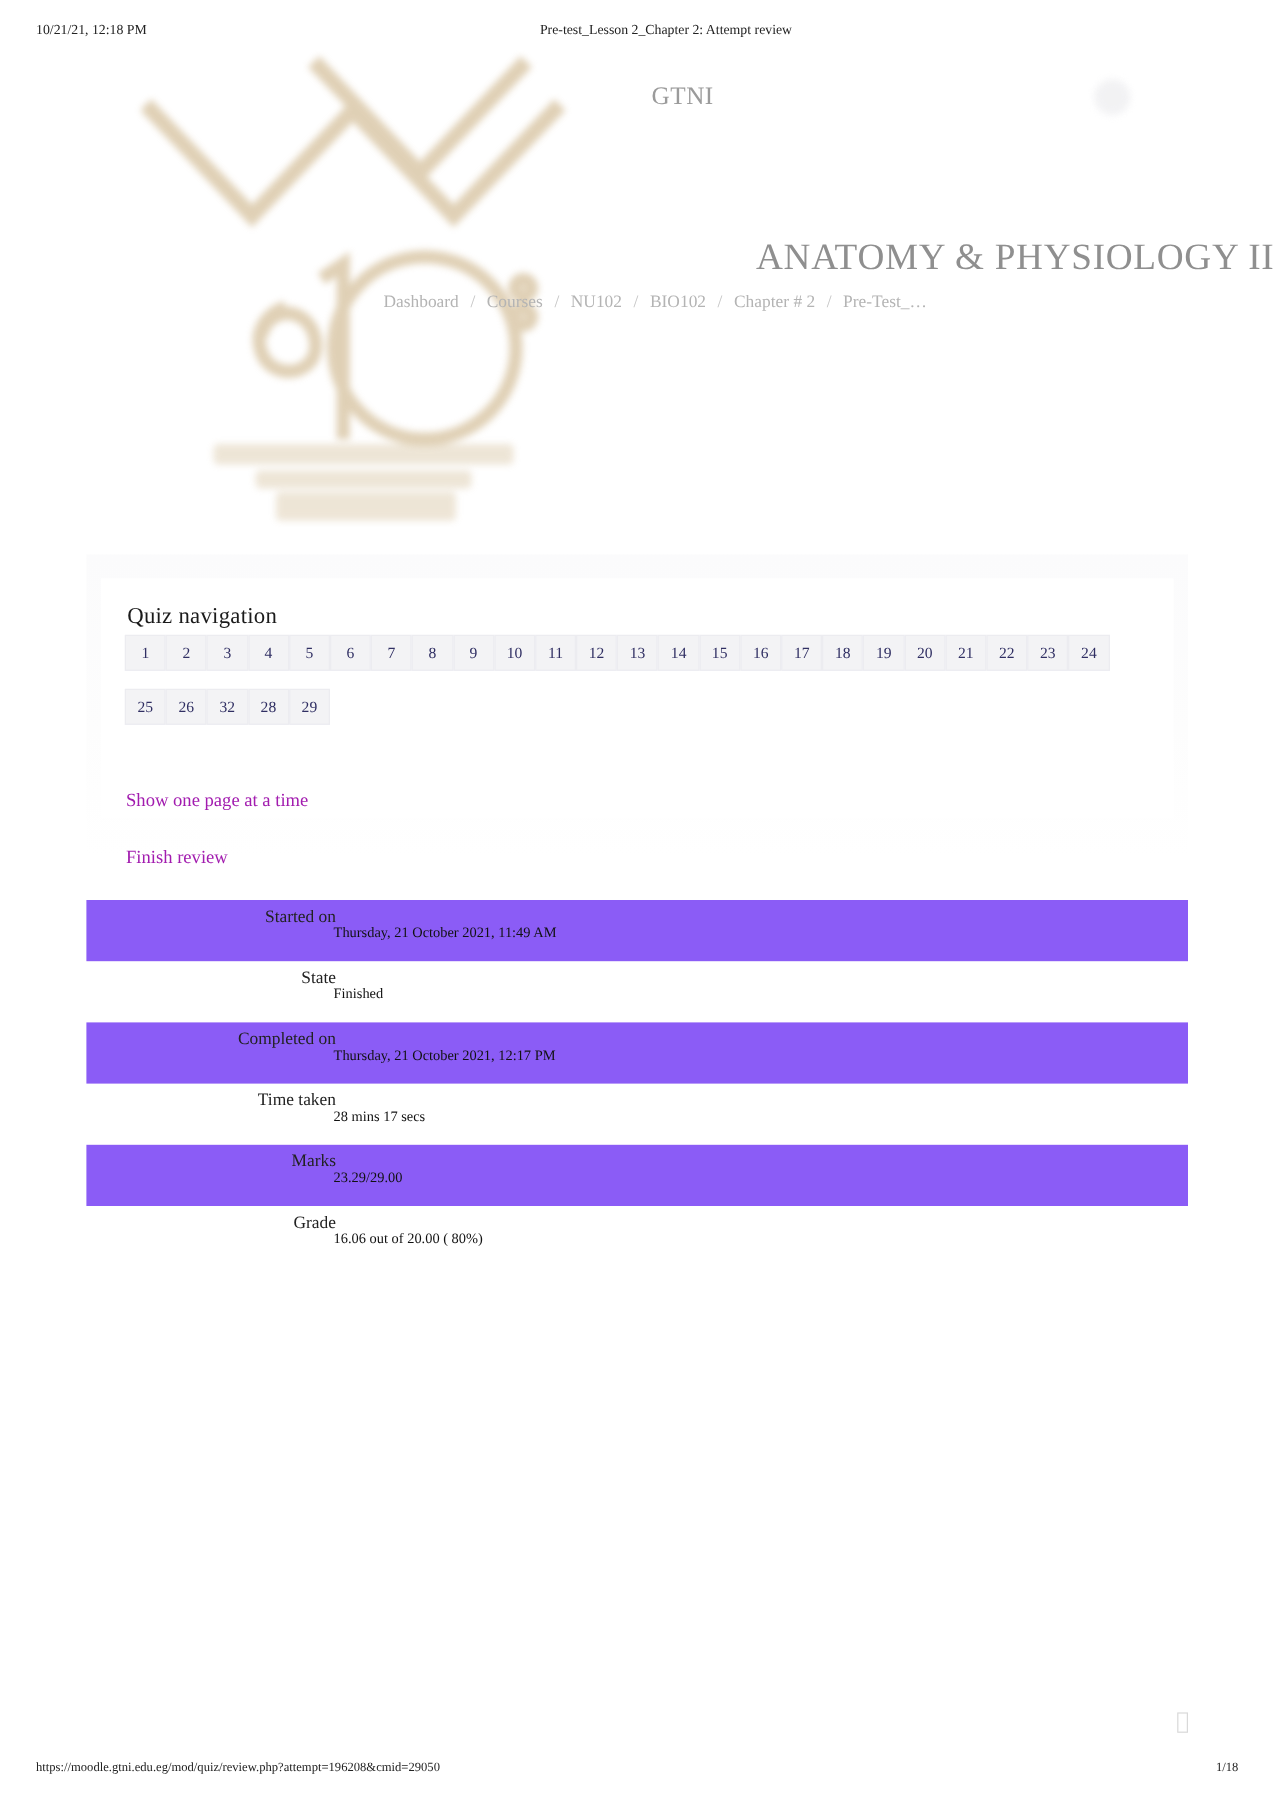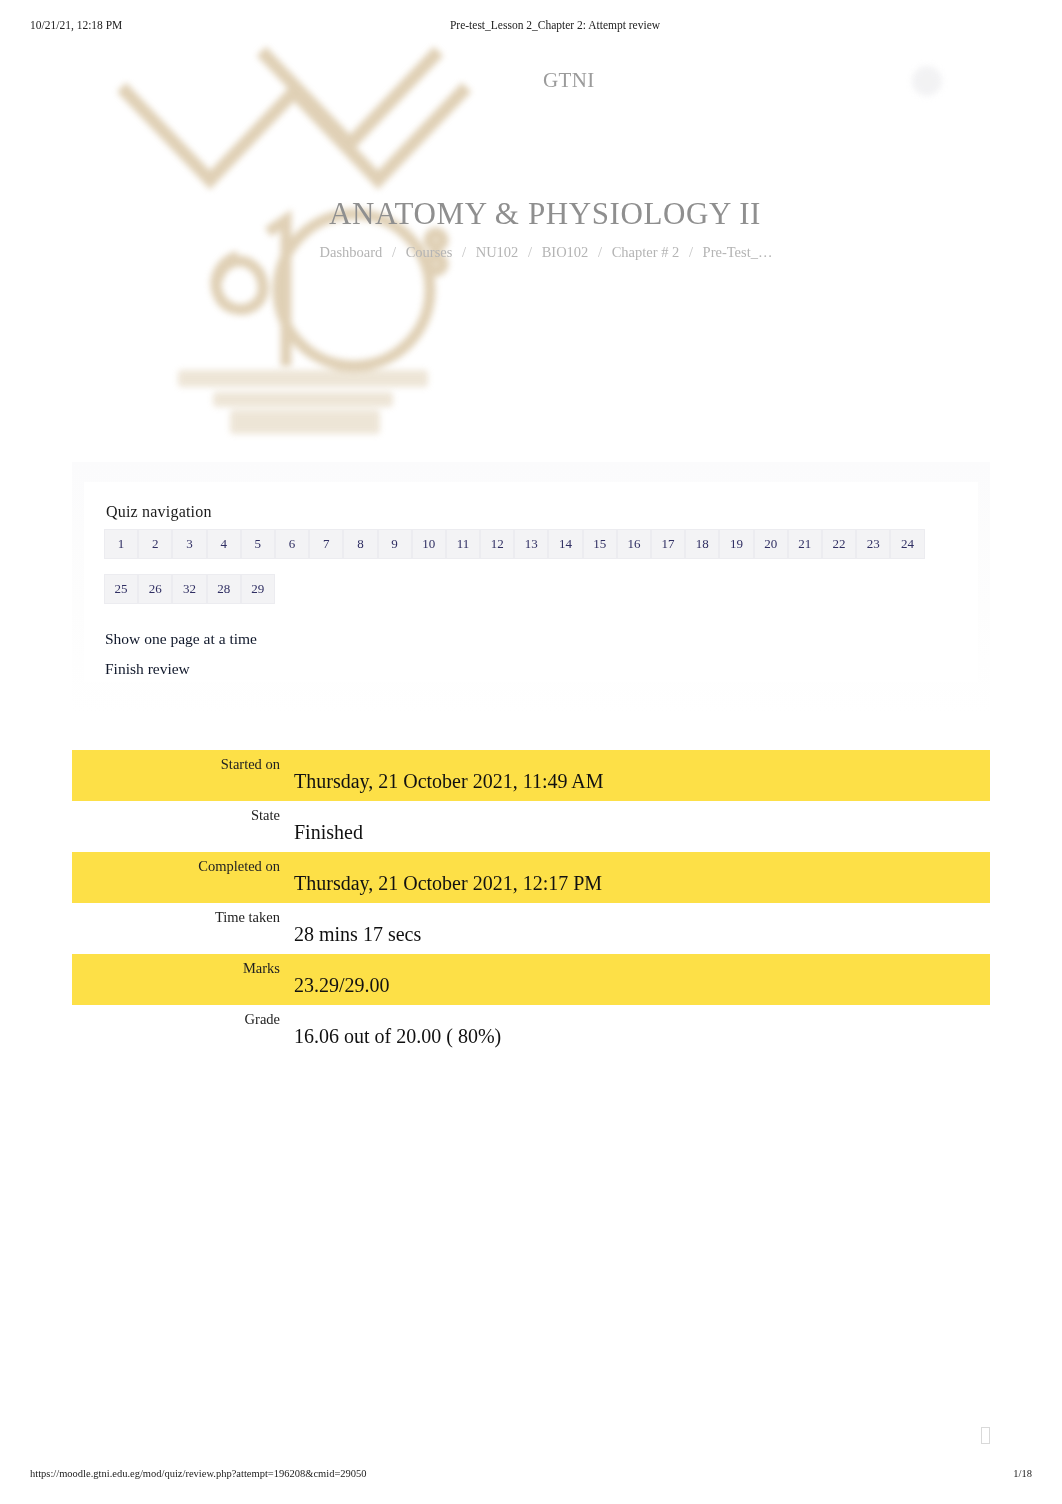--- a/index.html
+++ b/index.html
@@ -89,20 +89,21 @@
     text-align: center;
   }
   .course-title {
     font-size: 31px;
     font-weight: normal;
     color: #8f8f8f;
     letter-spacing: .6px;
     margin: 0;
     filter: blur(.4px);
     padding-left: 28px;
+    text-align: right;
   }
   .breadcrumb {
     margin-top: 12px;
     font-size: 14.5px;
     color: #b4b4b4;
     padding-left: 30px;
     filter: blur(.35px);
   }
   .breadcrumb .crumb { display: inline; }
   .breadcrumb .sep { display: inline; padding: 0 6px; color: #c4c4c4; }
@@ -122,21 +123,21 @@
     left: 12px;
     top: 20px;
     width: 894px;
     height: 200px;
     background: #ffffff;
   }
   .quiznav-title {
     position: absolute;
     left: 106px;
     top: 503px;
-    font-size: 16px;
+    font-size: 19px;
     color: #1b1b1b;
     letter-spacing: .2px;
   }
   .qbuttons {
     position: absolute;
     left: 104px;
     top: 529px;
     width: 830px;
     display: flex;
     flex-wrap: wrap;
@@ -157,48 +158,48 @@
     filter: blur(.45px);
   }
   .qlinks {
     position: absolute;
     left: 105px;
     top: 630px;
     font-size: 15.5px;
     color: #555;
     filter: blur(.35px);
   }
-  .qlink { display: block; margin-bottom: 12px; color: #0f172a; }
+  .qlink { display: block; margin-bottom: 12px; color: #a21caf; margin-top: 29px; }
 
   
   .summary {
     position: absolute;
     left: 72px;
     top: 750px;
     width: 918px;
   }
   .srow {
     position: relative;
     height: 51px;
   }
-  .srow.alt { background: #fde047; }
+  .srow.alt { background: #8b5cf6; }
   .srow .slabel {
     position: absolute;
     left: 0;
     top: 6px;
     width: 208px;
     text-align: right;
     font-size: 14.5px;
     color: #222;
   }
   .srow .svalue {
     position: absolute;
-    left: 222px;
+    left: 206px;
     top: 20px;
-    font-size: 20px;
+    font-size: 12px;
     color: #111;
     white-space: nowrap;
   }
 
   
   .tofu {
     position: absolute;
     right: 72px;
     bottom: 60px;
     width: 9px;

